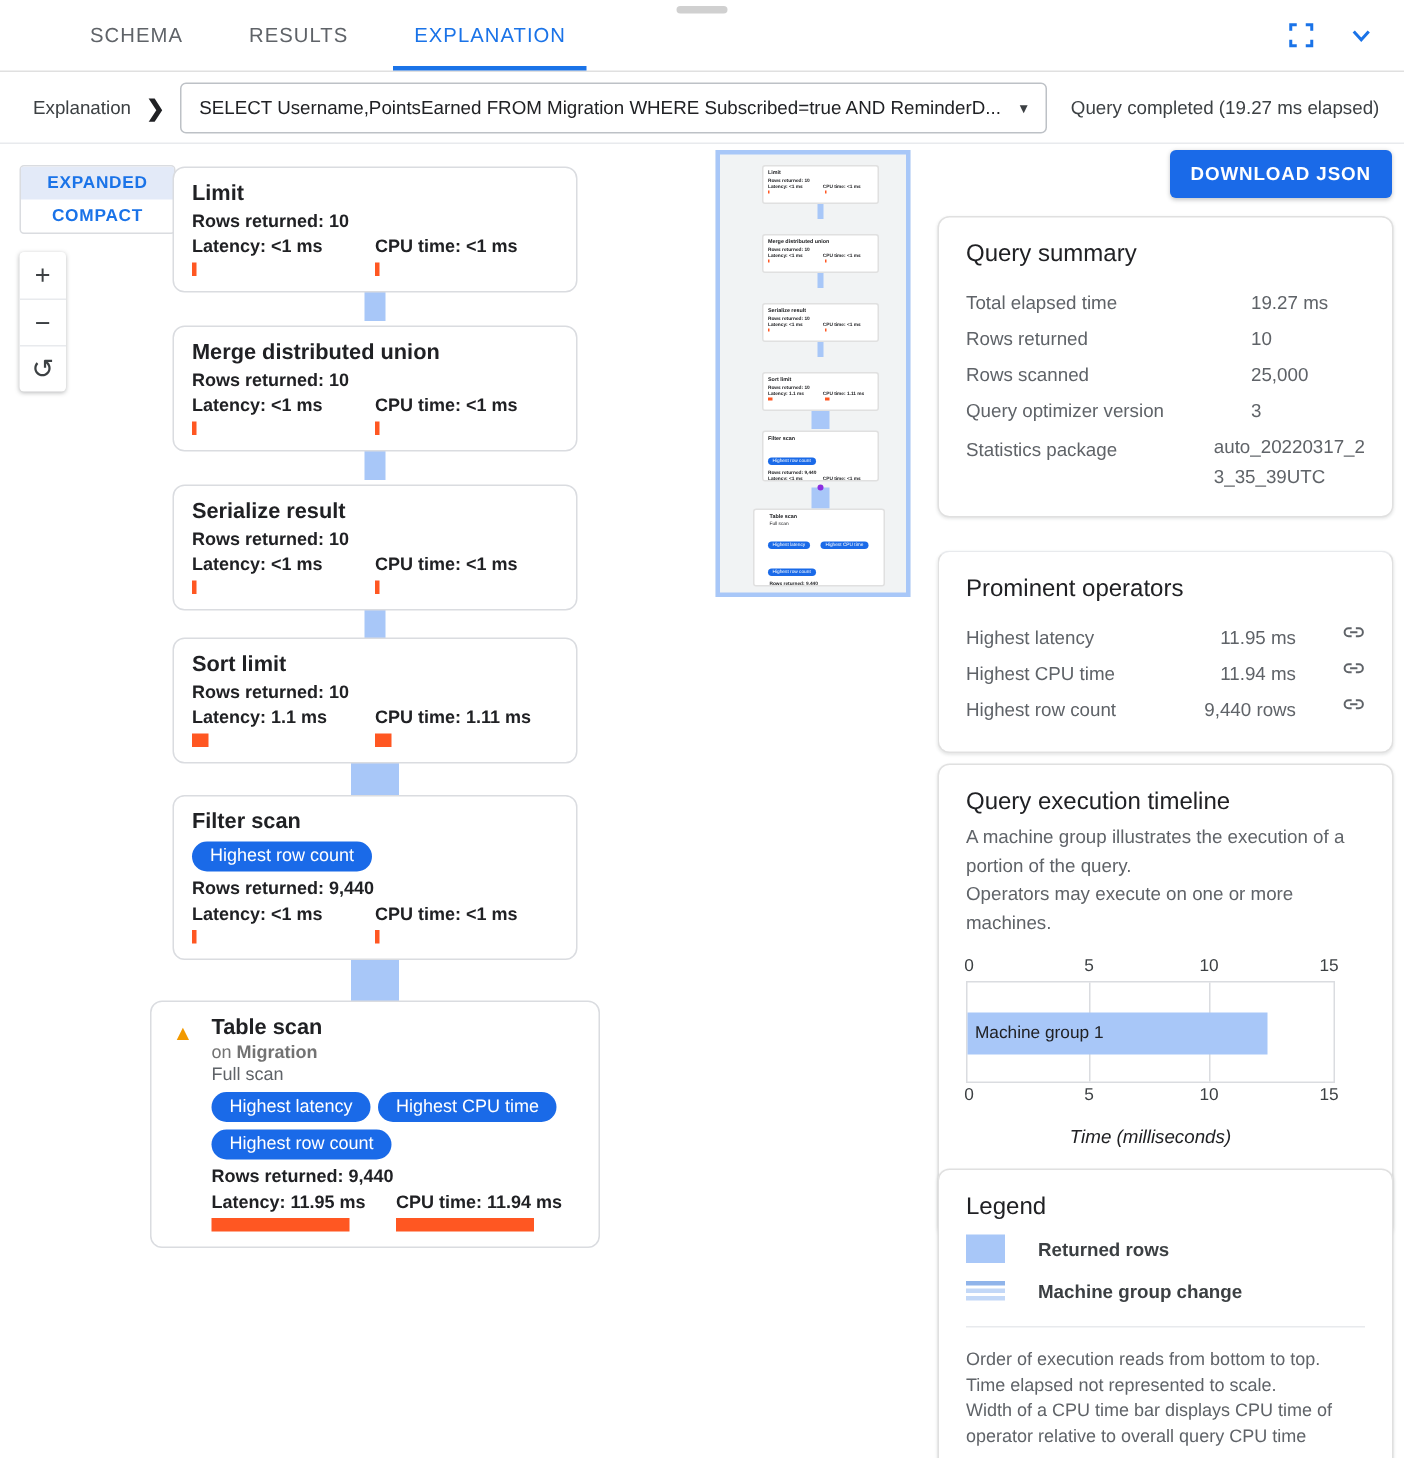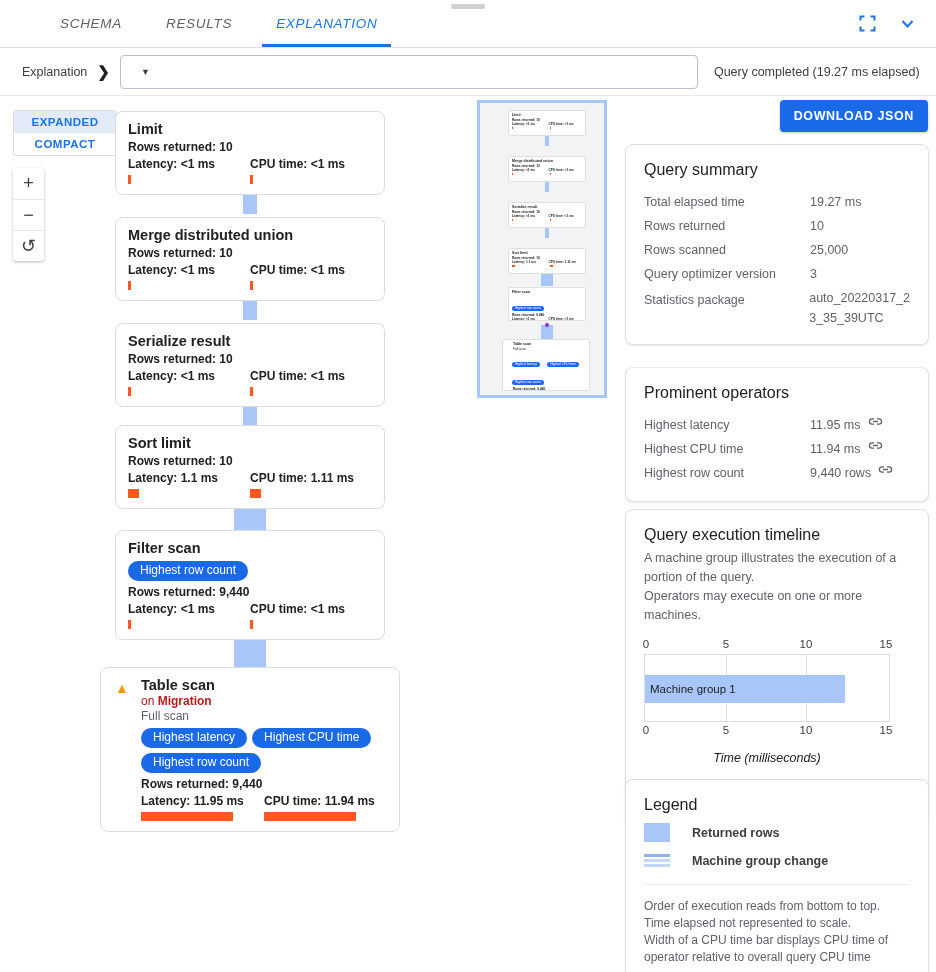--- a/index.html
+++ b/index.html
@@ -16,21 +16,21 @@
     position: absolute; top: 4px; left: 50%; transform: translateX(-50%);
     width: 34px; height: 5px; border-radius: 3px; background: #d0d0d0;
   }
 
   
   .tabbar {
     position: absolute; top: 0; left: 0; width: 936px; height: 48px;
     border-bottom: 1px solid #e0e0e0;
     display: flex; align-items: flex-end;
   }
-  .tabs { display: flex; margin-left: 38px; height: 100%; align-items: center; font-style: italic; }
+  .tabs { display: flex; margin-left: 38px; height: 100%; align-items: center; }
   .tab {
     font-size: 13.5px; font-weight: 500; letter-spacing: .7px;
     color: #5f6368; padding: 0 22px; height: 100%;
     display: flex; align-items: center; cursor: pointer;
     position: relative; white-space: nowrap;
   }
   .tab.active { color: #1a73e8; }
   .tab.active::after {
     content: ""; position: absolute; left: 8px; right: 8px; bottom: 0;
     height: 3px; background: #1a73e8;
@@ -91,21 +91,21 @@
   .zoom-ctl div + div { border-top: 1px solid #e8eaed; }
 
   
   .graph { position: absolute; left: 0; top: 96px; width: 470px; height: 876px; }
   .node {
     position: absolute; background: #fff; border: 1px solid #dadce0;
     border-radius: 8px; padding: 9px 12px 10px 12px; width: 270px; left: 115px;
   }
   .node.warn { border-color: #dadce0; left: 100px; width: 300px; padding-left: 14px; }
   .node-title { font-size: 14.5px; font-weight: 700; color: #202124; line-height: 17px; }
-  .node-sub { font-size: 12px; color: #b91c1c; line-height: 15px; }
+  .node-sub { font-size: 12px; color: #737373; line-height: 15px; }
   .node-sub b { font-weight: 700; }
   .node-sub.muted { color: #5f6368; }
   .node-rows { font-size: 12px; font-weight: 700; color: #202124; line-height: 16px; margin-top: 1px; }
   .metrics { display: flex; margin-top: 1px; }
   .metric { width: 50%; }
   .metric-label { font-size: 12px; font-weight: 700; color: #202124; line-height: 16px; }
   .bar { height: 9px; background: #ff5722; margin-top: 3px; }
   .badges { display: flex; flex-wrap: wrap; gap: 5px; margin: 4px 0 3px 0; }
   .badge {
     background: #1a6ae8; color: #fff; font-size: 12px; border-radius: 11px;
@@ -157,21 +157,21 @@
     padding: 9px 14px; border-radius: 4px; cursor: pointer;
     box-shadow: 0 1px 3px rgba(60,64,67,.3);
   }
   .card {
     position: absolute; left: 0; width: 304px; background: #fff;
     border: 1px solid #e0e0e0; border-radius: 8px;
     box-shadow: 0 1px 2px rgba(60,64,67,.12);
     padding: 16px 18px 16px 18px;
   }
   .card h3 { font-size: 16px; font-weight: 500; color: #202124; margin-bottom: 11px; }
-  .kv { display: flex; font-size: 12.5px; line-height: 24px; }
+  .kv { display: flex; font-size: 12.5px; line-height: 24px; gap: 24px; }
   .kv .k { width: 166px; color: #5f6368; }
   .kv .v { color: #5f6368; flex: 1; }
   .kv .v.wrap { white-space: pre-line; line-height: 20px; }
   .link-ico { color: #5f6368; margin-left: 7px; font-size: 12px; }
 
   .desc { font-size: 12.5px; color: #5f6368; line-height: 19px; }
 
   
   .tl { position: relative; margin-top: 13px; height: 100px; }
   .tl-axis { position: absolute; left: 0; width: 246px; height: 14px; font-size: 11.5px; color: #3c4043; }
@@ -225,20 +225,21 @@
         <path d="M3.5 6 L8.5 11.5 L13.5 6"></path>
       </svg>
     </div>
   </div>
 </div>
 
 <div class="crumbrow">
   <span class="crumb-label">Explanation</span>
   <span class="crumb-sep">❯</span>
   <div class="query-select">
+    <span class="qtext">SELECT Username,PointsEarned FROM Migration WHERE Subscribed=true AND ReminderD...</span>
     <span class="caret">▼</span>
   </div>
   <span class="query-status">Query completed (19.27 ms elapsed)</span>
 </div>
 
 <div class="mode-switch">
   <div class="mode-opt sel">EXPANDED</div>
   <div class="mode-opt">COMPACT</div>
 </div>
 

